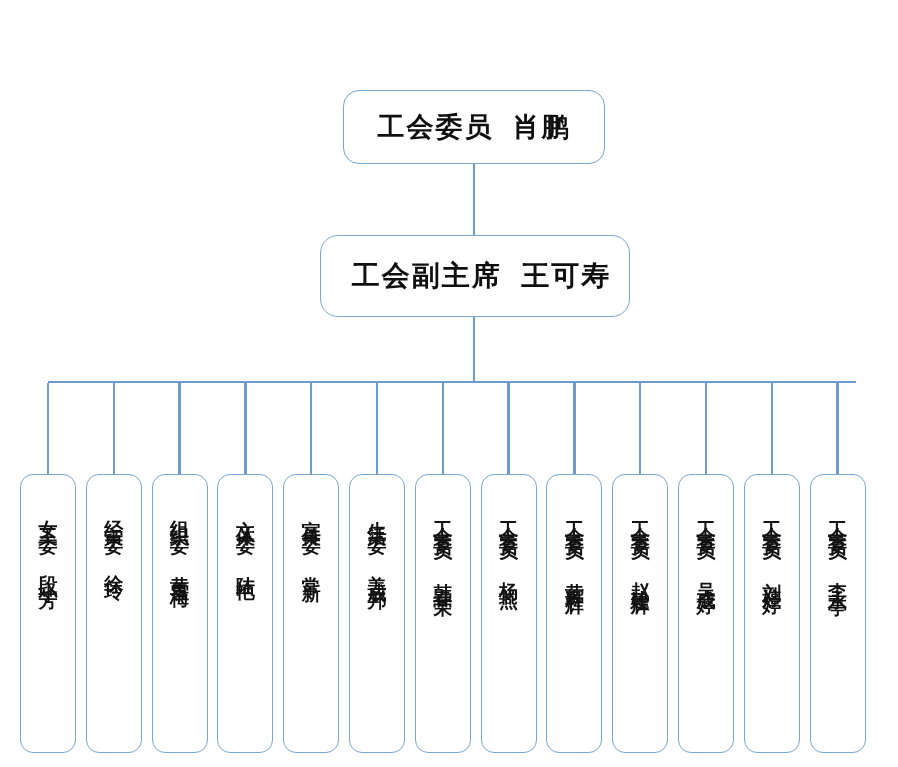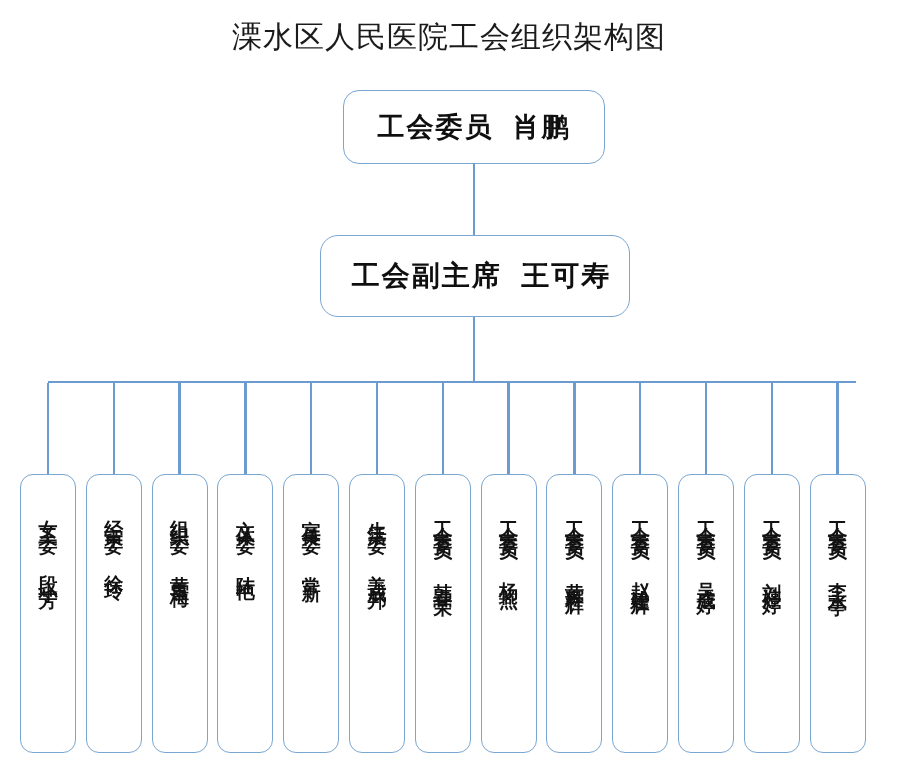--- a/index.html
+++ b/index.html
@@ -142,21 +142,20 @@
   .drop {
     top: 383px;
     height: 92px;
   }
 </style>
 </head>
 <body>
 
 <div id="chart-root">
 
-  <div class="chart-title">溧水区人民医院工会组织架构图</div>
 
   <div class="node node-top">
     <span class="node-text">工会委员  肖鹏</span>
   </div>
 
   <div class="line line-v link-top-second"></div>
 
   <div class="node node-second">
     <span class="node-text">工会副主席  王可寿</span>
   </div>

